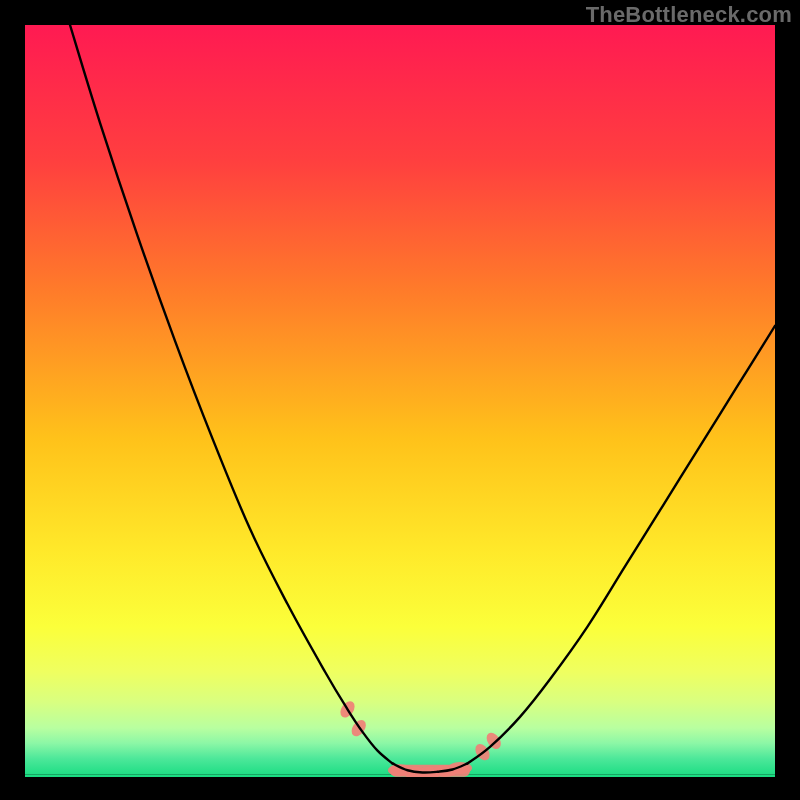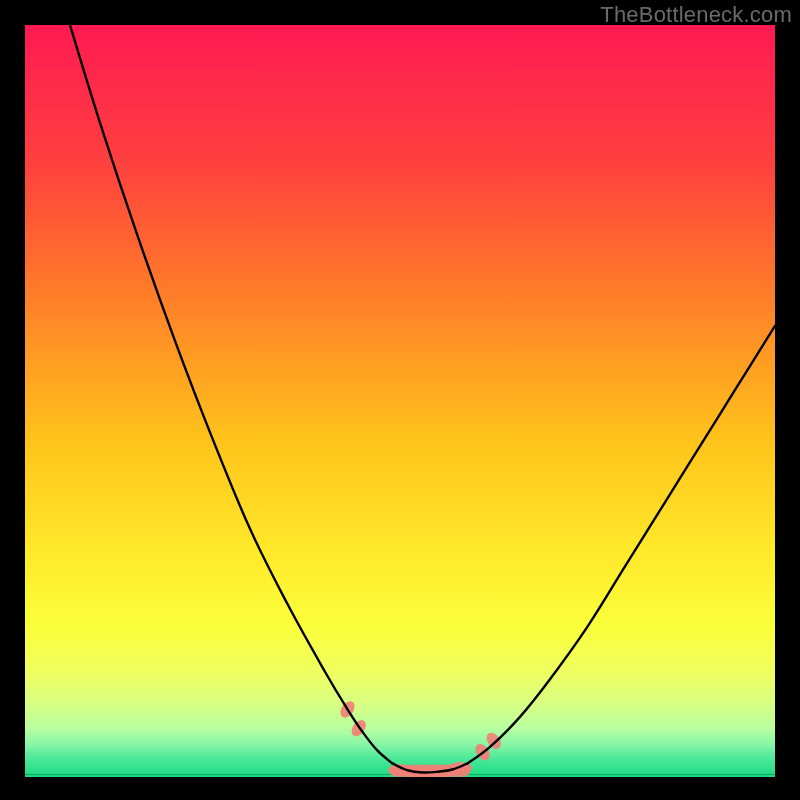--- a/index.html
+++ b/index.html
@@ -42,21 +42,21 @@
     height: 100%;
     pointer-events: none;
   }
   .watermark {
     position: absolute;
     top: 2px;
     right: 8px;
     font-family: Arial, Helvetica, sans-serif;
     font-size: 22px;
     color: #6a6a6a;
-    font-weight: 400;
+    font-weight: 700;
     letter-spacing: 0.2px;
   }
 </style>
 </head>
 <body>
 
 <div class="watermark">TheBottleneck.com</div>
 
 <div class="frame">
   <div class="plot-area">

